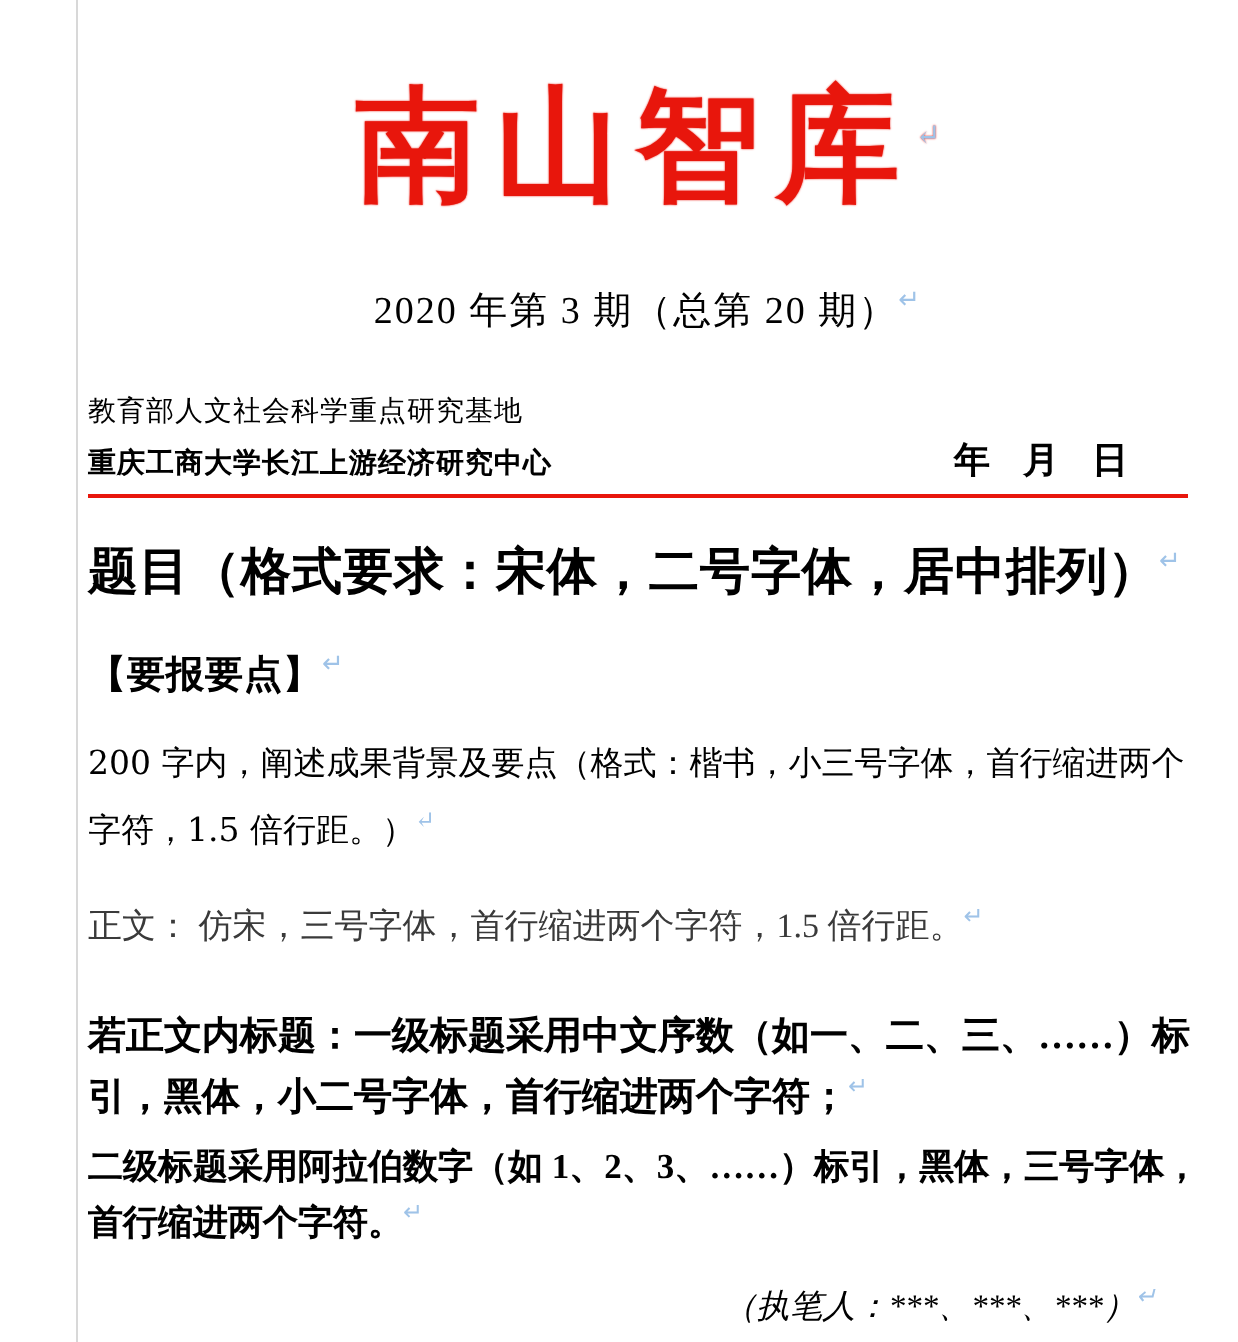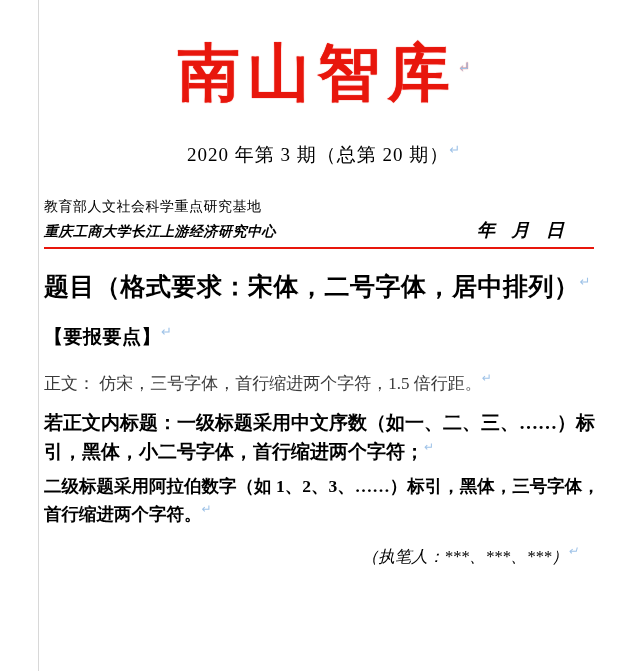--- a/index.html
+++ b/index.html
@@ -77,21 +77,20 @@
   .header-line2 {
     font-size: 14px;
     font-weight: bold;
     letter-spacing: 0.5px;
     line-height: 1.5;
     position: relative;
     display: flex;
     justify-content: space-between;
     align-items: baseline;
     padding-right: 34px;
-    font-style: italic;
   }
   .header-date {
     font-weight: bold;
     font-size: 18px;
     letter-spacing: 6px;
   }
   .redrule {
     margin-top: 3px;
     margin-right: 10px;
     height: 2px;
@@ -128,21 +127,21 @@
     line-height: 1.9;
     margin-top: 16px;
     color: #3a3a3a;
   }
   .para-fangsong .pilcrow { color:#9fc3e8; font-size: 12px; vertical-align: super; }
 
   .para-hei {
     font-size: 19px;
     font-weight: bold;
     line-height: 1.55;
-    margin-top: 8px;
+    margin-top: 24px;
     letter-spacing: 0px;
   }
   .para-hei .pilcrow { color:#9fc3e8; font-size: 12px; vertical-align: super; font-weight: normal;}
 
   .para-hei2 {
     font-size: 17.5px;
     font-weight: bold;
     line-height: 1.6;
     margin-top: 6px;
   }
@@ -184,20 +183,23 @@
     </div>
 
     <div class="title">
       <span>题目（格式要求：宋体，二号字体，居中排列）</span><span class="pilcrow">↵</span>
     </div>
 
     <div class="keypoints">
       <span>【要报要点】</span><span class="pilcrow">↵</span>
     </div>
 
+    <div class="para-kai">
+      <span>200 字内，阐述成果背景及要点（格式：楷书，小三号字体，首行缩进两个字符，1.5 倍行距。）</span><span class="pilcrow">↵</span>
+    </div>
 
     <div class="para-fangsong">
       <span>正文：  仿宋，三号字体，首行缩进两个字符，1.5 倍行距。</span><span class="pilcrow">↵</span>
     </div>
 
     <div class="para-hei">
       <span>若正文内标题：一级标题采用中文序数（如一、二、三、……）标引，黑体，小二号字体，首行缩进两个字符；</span><span class="pilcrow">↵</span>
     </div>
 
     <div class="para-hei2">

